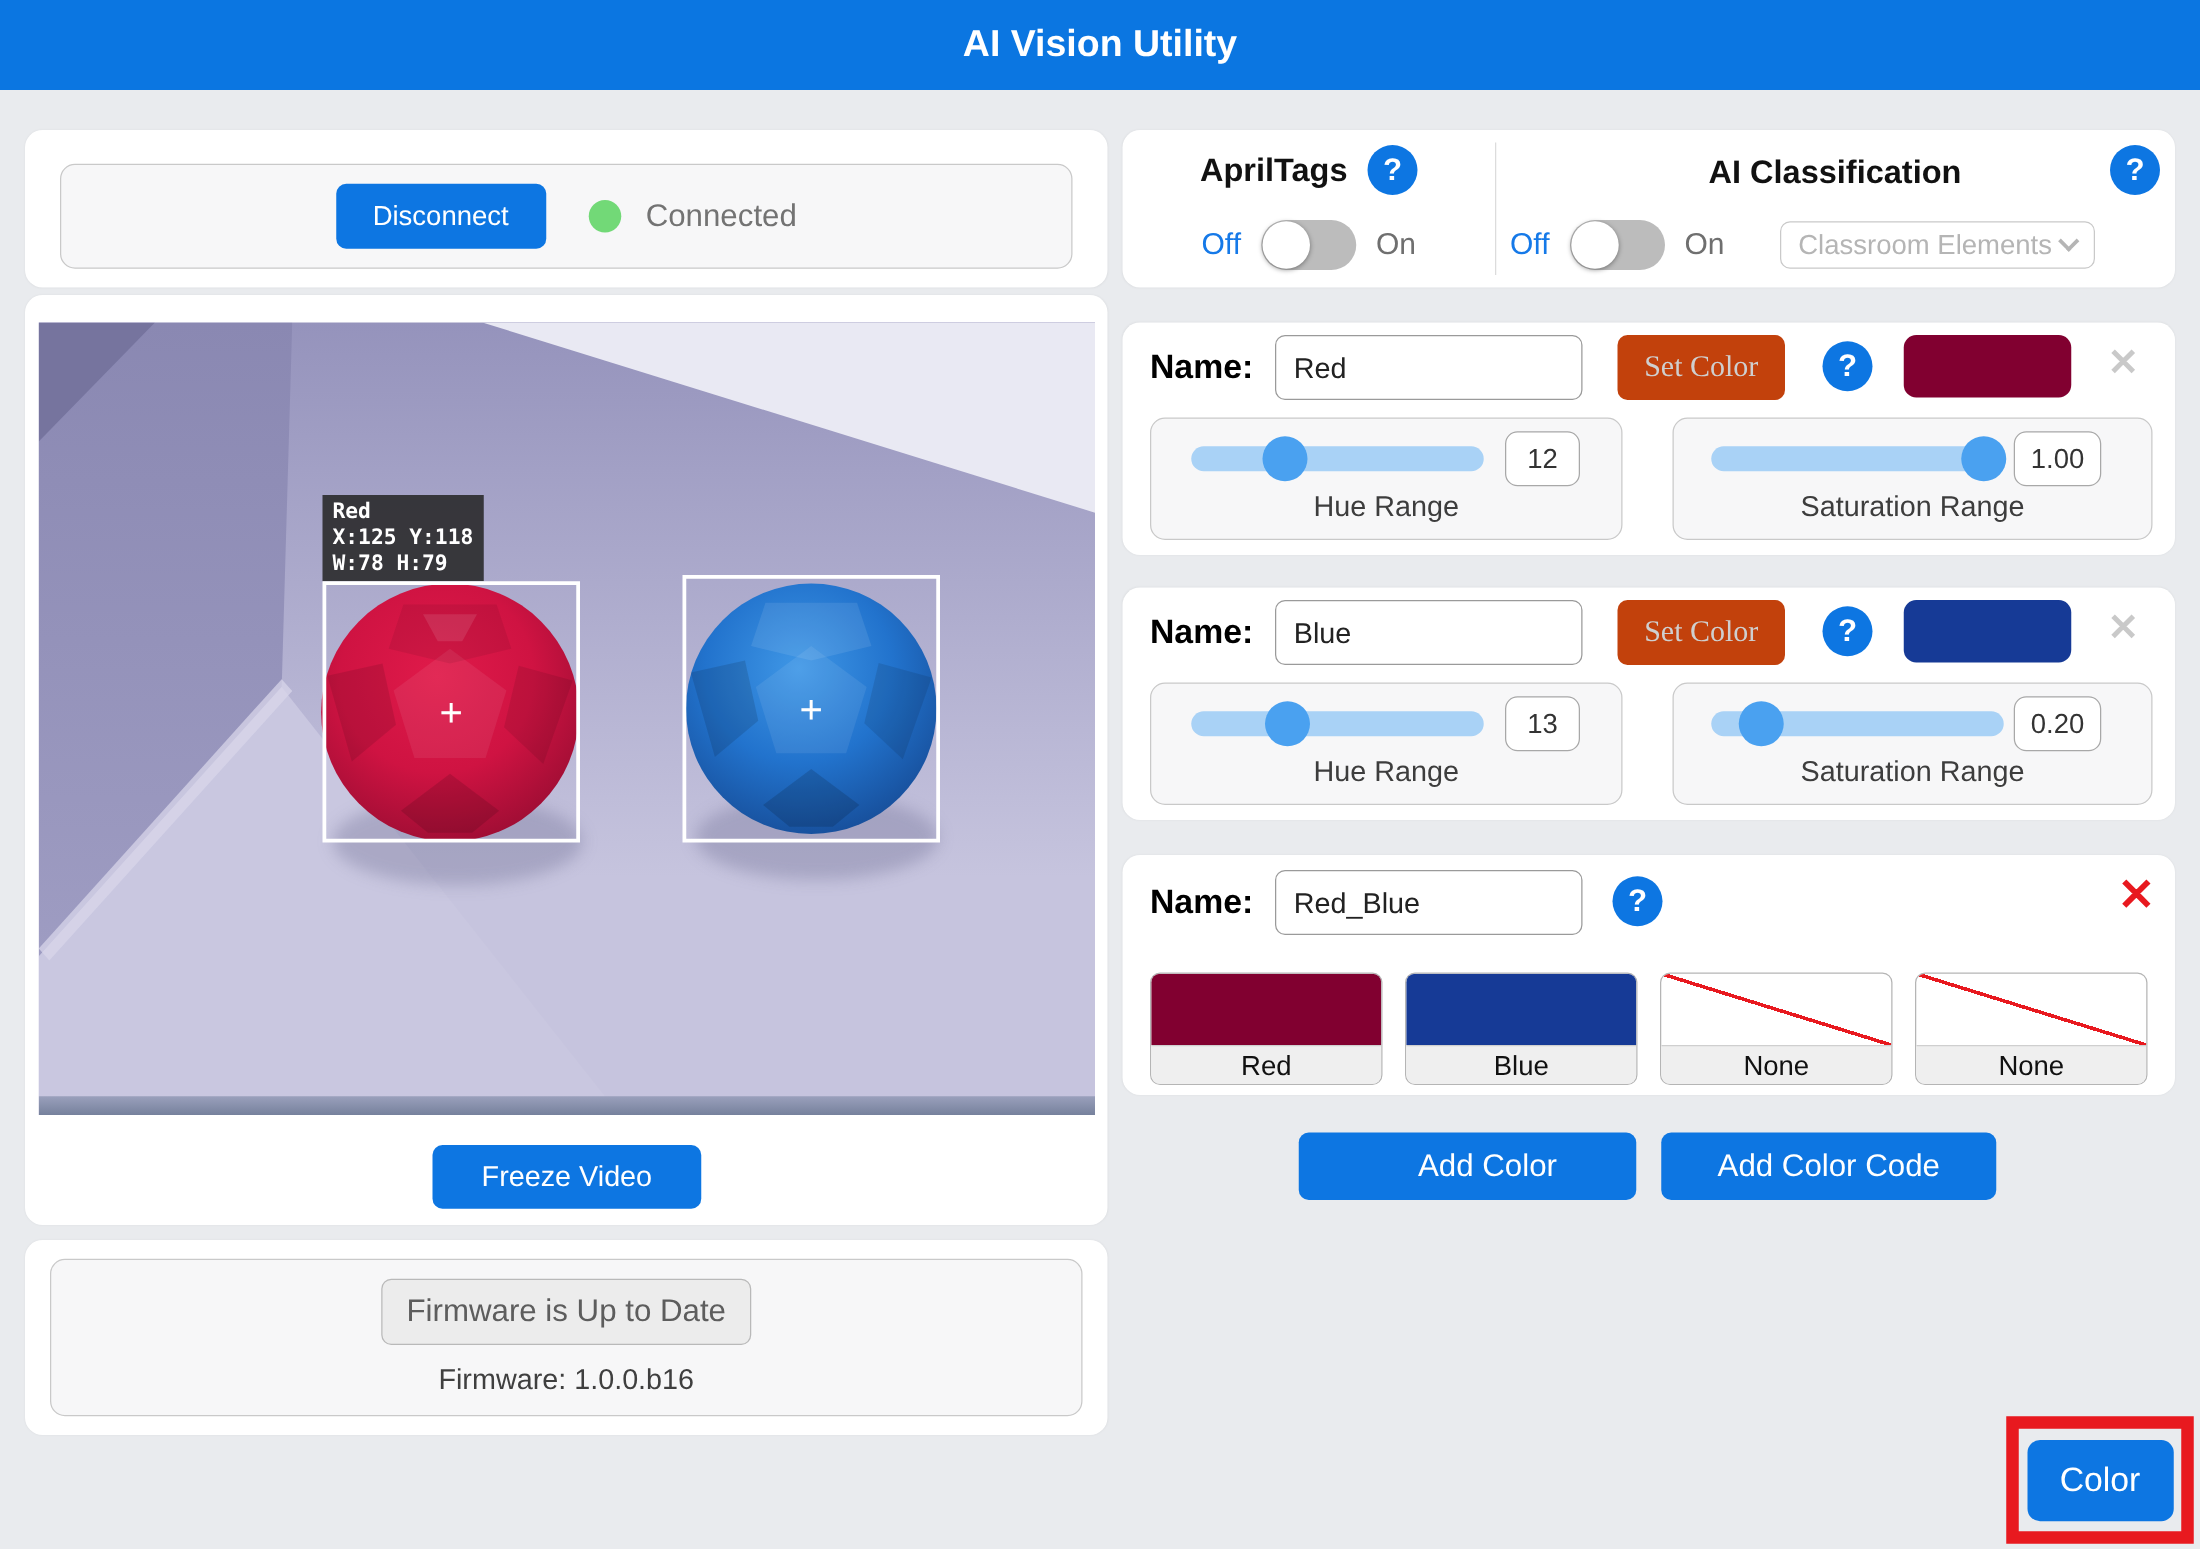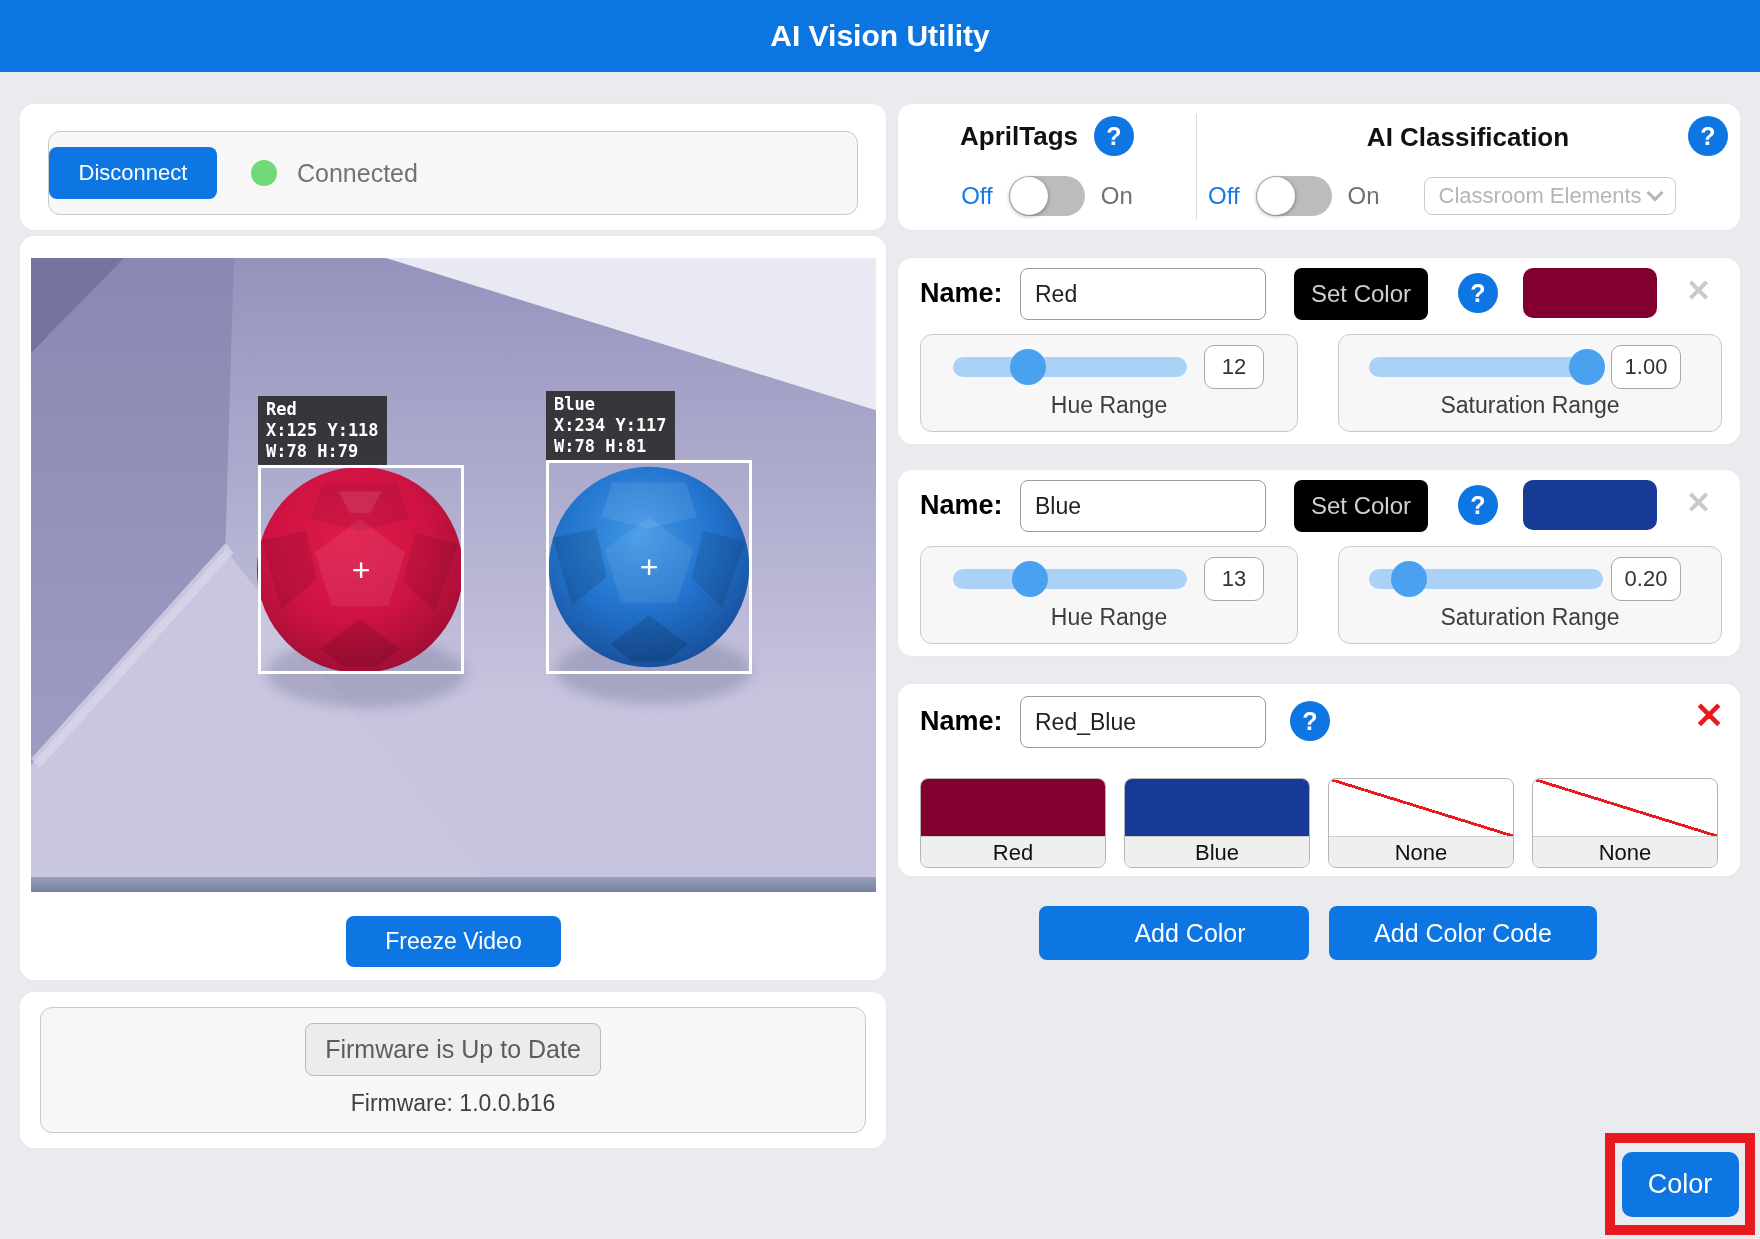--- a/index.html
+++ b/index.html
@@ -3,22 +3,22 @@
 <meta charset="utf-8">
 <style>
   * { margin:0; padding:0; box-sizing:border-box; }
   html,body { width:1760px; height:1239px; overflow:hidden; }
   body { font-family:"Liberation Sans", sans-serif; background:#e9ebee; position:relative; }
   .abs { position:absolute; }
   .card { position:absolute; background:#fff; border-radius:14px; box-shadow:0 0 2px rgba(0,0,0,0.06); }
   .inner-box { background:#f7f7f8; border:1px solid #c9c9c9; border-radius:12px; }
   .btn-blue { background:var(--accent,#0d76e2); color:#fff; border:none; border-radius:8px;
               font-family:"Liberation Sans",sans-serif; cursor:pointer; }
-  .btn-disabled { background:#000000; color:#cfcfcf; border:none; border-radius:8px;
-              font-family:Liberation Sans, sans-serif; }
+  .btn-disabled { background:#c2410c; color:#cfcfcf; border:none; border-radius:8px;
+              font-family:Liberation Serif, serif; }
   .help-btn { width:40px; height:40px; border-radius:50%; background:var(--accent,#0d76e2);
               color:#fff; font-size:25px; font-weight:bold; display:flex; align-items:center;
               justify-content:center; border:none; cursor:pointer; }
   .toggle { width:76px; height:40px; border-radius:20px; background:#bcbcbc; position:relative; cursor:pointer; }
   .toggle .knob { position:absolute; left:1px; top:1px; width:38px; height:38px; border-radius:50%;
               background:#fff; box-shadow:0 1px 4px rgba(0,0,0,0.4); }
   .t-off { color:#1579e8; font-size:24px; }
   .t-on  { color:#6f6f6f; font-size:24px; }
   .sec-title { font-size:26px; font-weight:bold; color:#111; }
   .name-label { font-size:27px; font-weight:bold; color:#000; }
@@ -52,21 +52,21 @@
   .vid-layer { position:absolute; inset:0; }
 </style>
 </head>
 <body style="--accent: #0d76e2; --header-blue: #0b76e1; --slider-track: #a9d2f6; --slider-knob: #4aa1f0; --status-green: #72d977; --danger: #e8191f;">
 
 <div class="abs" style="left:0;top:0;width:1760px;height:72px;background:var(--header-blue,#0b76e1);display:flex;align-items:center;justify-content:center;">
   <div style="color:#fff;font-size:30px;font-weight:bold;">AI Vision Utility</div>
 </div>
 
 <div class="card" style="left:20px;top:104px;width:866px;height:126px;">
-  <div class="inner-box" style="position:absolute;left:28px;top:27px;width:810px;height:84px;display:flex;align-items:center;gap:20px;">
+  <div class="inner-box" style="position:absolute;left:28px;top:27px;width:810px;height:84px;display:flex;align-items:center;justify-content:center;gap:20px;">
     <button class="btn-blue" style="width:168px;height:52px;font-size:22px;">Disconnect</button>
     <span style="width:26px;height:26px;border-radius:50%;background:var(--status-green,#72d977);display:inline-block;margin-left:14px;"></span>
     <span style="font-size:25px;color:#737373;">Connected</span>
   </div>
 </div>
 
 <div class="card" style="left:20px;top:236px;width:866px;height:744px;">
   <div class="abs" style="left:11px;top:22px;width:845px;height:634px;overflow:hidden;background:linear-gradient(#9593bc,#c6c4de 70%);">
 
     <div class="vid-layer" style="clip-path:polygon(0 0,24% 0,23% 46%,0 80%);background:linear-gradient(#8a88b2,#a3a1c6);"></div>
@@ -111,23 +111,20 @@
       <polygon points="210,84 166,72 154,122 186,152" fill="#000000" opacity="0.10"></polygon>
       <polygon points="70,190 110,160 150,190 128,208 92,208" fill="#000000" opacity="0.14"></polygon>
     </svg>
 
     <div class="det-label" style="left:227px;top:138px;"><span>Red</span>
 <span>X:125 Y:118</span>
 <span>W:78 H:79</span></div>
     <div class="det-box" style="left:227px;top:207px;width:206px;height:209px;"></div>
     <div class="plus" style="left:330px;top:312px;">+</div>
 
-    <div class="det-label" style="left:515px;top:133px;"><span>Blue</span>
-<span>X:234 Y:117</span>
-<span>W:78 H:81</span></div>
     <div class="det-box" style="left:515px;top:202px;width:206px;height:214px;"></div>
     <div class="plus" style="left:618px;top:309px;">+</div>
   </div>
 
   <button class="btn-blue abs" style="left:326px;top:680px;width:215px;height:51px;font-size:23px;">Freeze Video</button>
 </div>
 
 <div class="card" style="left:20px;top:992px;width:866px;height:156px;">
   <div class="inner-box" style="position:absolute;left:20px;top:15px;width:826px;height:126px;display:flex;flex-direction:column;align-items:center;">
     <button style="margin-top:15px;width:296px;height:53px;background:#ececec;border:1px solid #b9b9b9;border-radius:8px;color:#5d5d5d;font-size:25px;font-family:'Liberation Sans',sans-serif;">Firmware is Up to Date</button>

